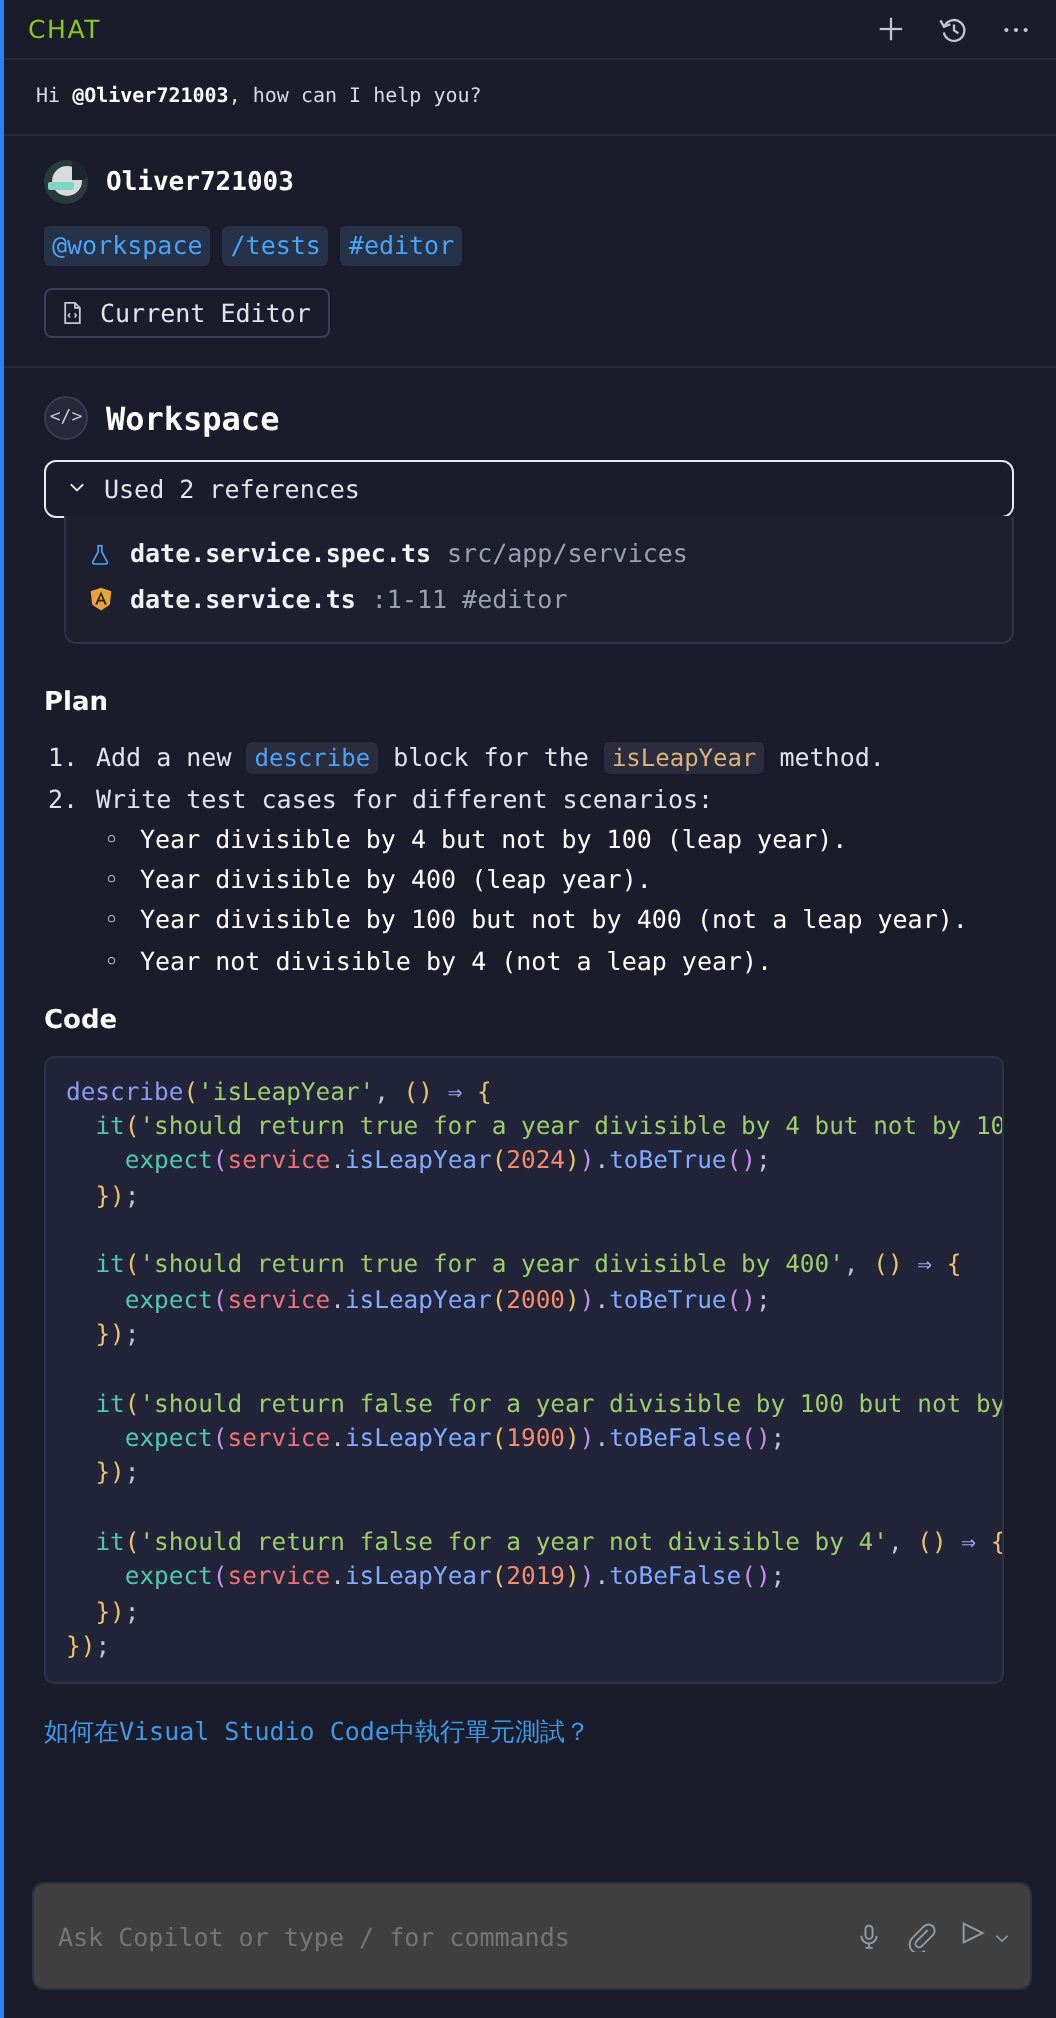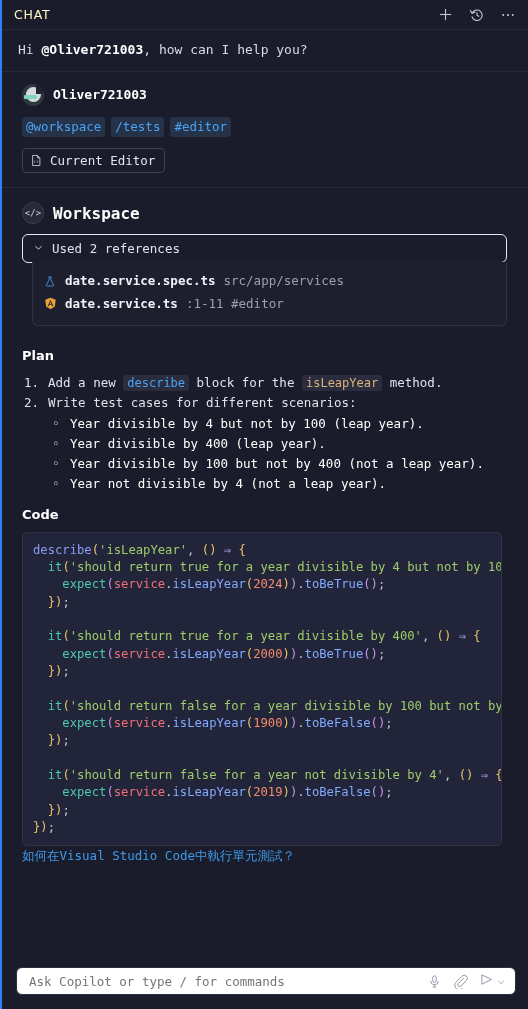--- a/index.html
+++ b/index.html
@@ -29,21 +29,21 @@
     flex: 0 0 30px;
     background: #1b1c2b;
     display: flex;
     align-items: center;
     padding: 0 12px 0 12px;
     border-bottom: 1px solid #272839;
   }
   .header-title {
     font-size: 12.5px;
     letter-spacing: 0.8px;
-    color: #fef9c3;
+    color: #84cc16;
     font-family: "DejaVu Sans", "Liberation Sans", sans-serif;
     flex: 1 1 auto;
   }
   .header-actions {
     display: flex;
     align-items: center;
     gap: 14px;
   }
   .hicon {
     width: 17px; height: 17px;
@@ -58,21 +58,21 @@
     flex: 1 1 auto;
     overflow: hidden;
     position: relative;
     background: #1b1c2b;
   }
 
   
   .greeting {
     padding: 12px 14px 12px 16px;
     border-bottom: 1px solid #272839;
-    font-size: 13px;
+    font-size: 10px;
     color: #d8dbe4;
     line-height: 1.3;
   }
   .greeting b { color: #ffffff; font-weight: 700; }
 
   
   .user-block {
     padding: 12px 14px 14px 20px;
     border-bottom: 1px solid #272839;
   }
@@ -289,39 +289,39 @@
   .k-par2 { color: #c792ea; }  
   .k-str  { color: #9ece6a; }  
   .k-arrow{ color: #a9a0f0; }
   .k-var  { color: #f07178; }  
   .k-prop { color: #82aaff; }  
   .k-num  { color: #f78c6c; }
   .k-punc { color: #c0c5d4; }
 
   
   .followup {
-    padding: 2px 14px 8px 20px;
+    padding: 16px 14px 8px 20px;
     font-size: 12.5px;
     color: #3d9ae8;
     cursor: pointer;
   }
 
   
   .inputbar-wrap {
     flex: 0 0 auto;
     padding: 0 12px 14px 14px;
     background: #1b1c2b;
   }
   .inputbar {
     display: flex;
     align-items: center;
-    background: #ffffff;
+    background: #404040;
     border: 1px solid #2c2e42;
     border-radius: 6px;
-    height: 28px;
+    height: 54px;
     padding: 0 9px 0 12px;
   }
   .inputbar .ph {
     flex: 1 1 auto;
     font-size: 12.5px;
     color: #8d91a2;
     background: transparent;
     border: none;
     outline: none;
     font-family: "DejaVu Sans Mono", "Liberation Mono", monospace;

